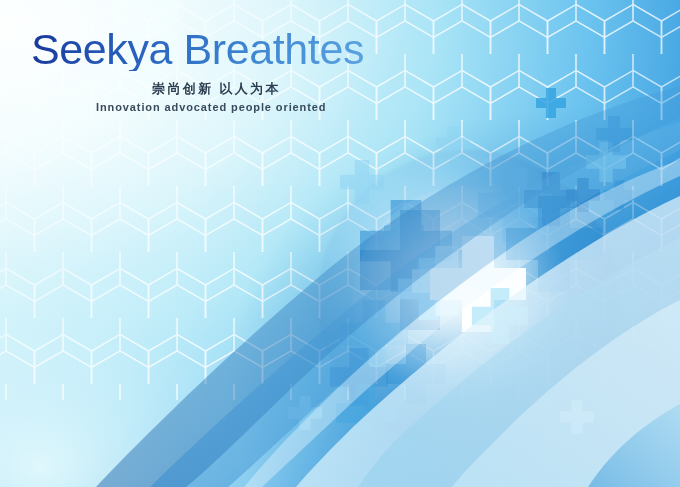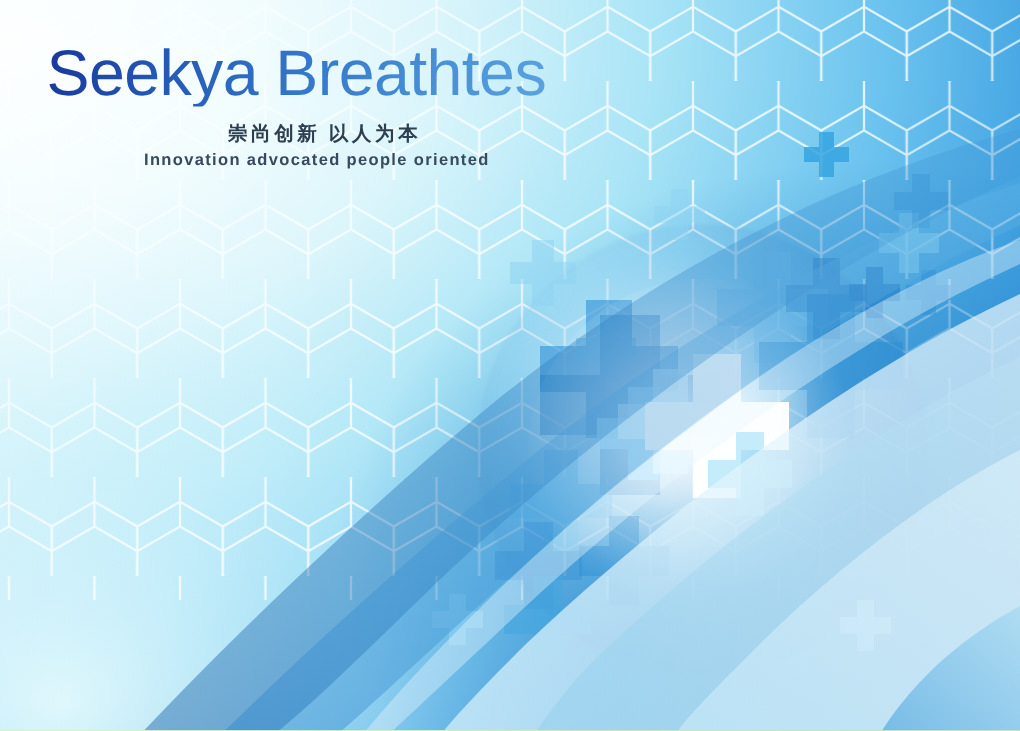--- a/index.html
+++ b/index.html
@@ -2,21 +2,21 @@
 <html><head>
 <meta charset="utf-8">
 <style>
   html,body{margin:0;padding:0;background:#fff;}
   body{font-family:"Liberation Sans",sans-serif;}
 
   #poster{
     position:relative;
     width:680px;height:487px;
     overflow:hidden;
-    background:#bef264;
+    background:#fde047;
   }
 
   
   .layer{position:absolute;inset:0;}
 
   .bg-base{
     background:
       radial-gradient(120% 120% at 2% 6%, #fbffff 0%, #eefcfe 18%, #d6f4fb 34%, #a9e4f6 52%, #6dc4ef 70%, #3d9fe0 86%, #2f84c8 100%);
   }
   .bg-tintA{

